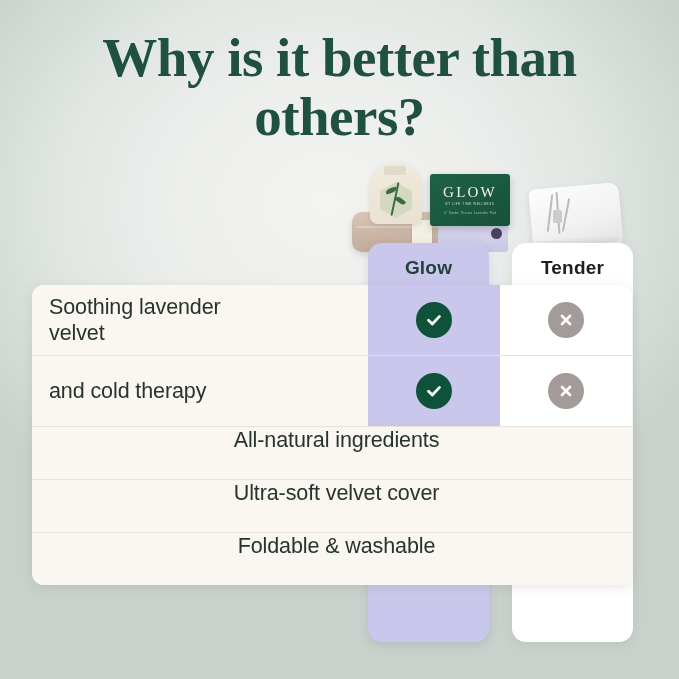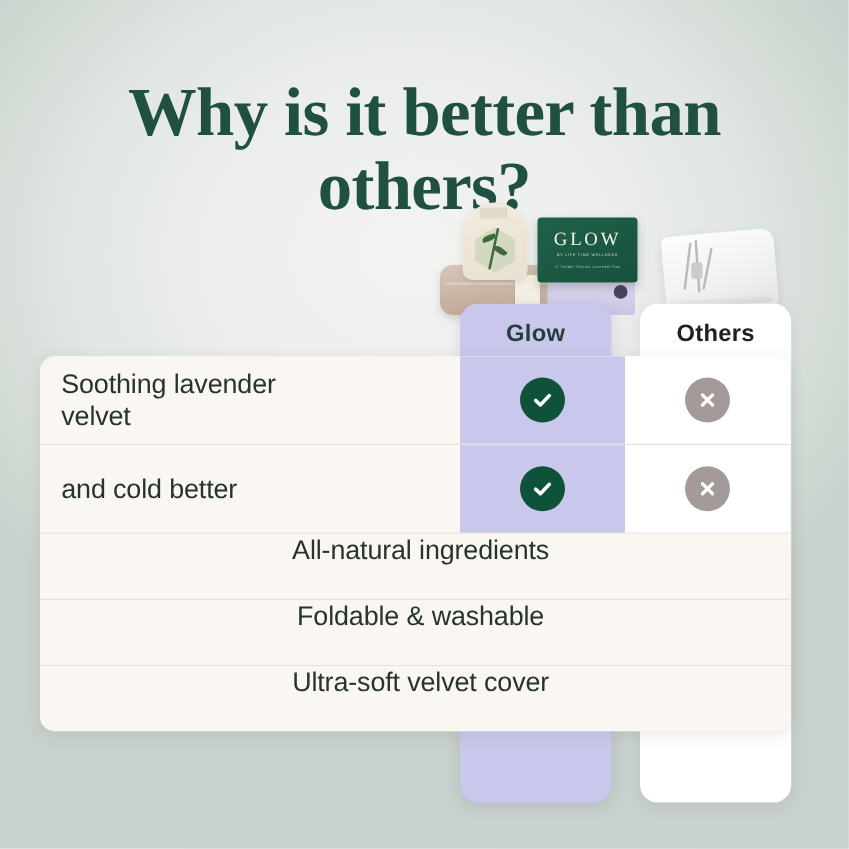--- a/index.html
+++ b/index.html
@@ -38,21 +38,20 @@
     width: 679px;
     text-align: center;
     font-family: "Liberation Serif", "DejaVu Serif", serif;
     font-weight: 700;
     font-size: 55px;
     line-height: 1.08;
     letter-spacing: -0.5px;
     color: #1f5041;
     padding: 0 40px;
     box-sizing: border-box;
-    margin-top: 32px;
   }
   .headline .l2 { display: block; }
 
   
   .photos {
     position: absolute;
     left: 0;
     top: 160px;
     width: 679px;
     height: 105px;
@@ -363,21 +362,21 @@
       <div class="cord c3"></div>
       <div class="plug"></div>
     </div>
 
   </div>
 
   <div class="col col-glow">
     <div class="col-head">Glow</div>
   </div>
   <div class="col col-others">
-    <div class="col-head">Others</div>
+    <div class="col-head">Tender</div>
   </div>
 
   <div class="table">
 
     <div class="row tall">
       <div class="feature">
         <span class="fl">Soothing lavender</span>
         <span class="fl">velvet</span>
       </div>
       <div class="mark-cell glow">
@@ -392,21 +391,21 @@
         <div class="badge no">
           <svg width="18" height="18" viewBox="0 0 18 18" aria-hidden="true">
               <path d="M5 5 L13 13 M13 5 L5 13" fill="none" stroke="#ffffff" stroke-width="2.6" stroke-linecap="round"></path>
             </svg>
         </div>
       </div>
     </div>
 
     <div class="row tall">
       <div class="feature">
-        <span class="fl">and cold better</span>
+        <span class="fl">and cold therapy</span>
       </div>
       <div class="mark-cell glow">
         <div class="badge yes">
           <svg width="20" height="20" viewBox="0 0 20 20" aria-hidden="true">
               <path d="M4.5 10.3 L8.3 14 L15.5 6.4" fill="none" stroke="#ffffff" stroke-width="2.8" stroke-linecap="round" stroke-linejoin="round"></path>
             </svg>
         </div>
       </div>
       <div class="mark-cell spacer"></div>
       <div class="mark-cell others">
@@ -434,42 +433,42 @@
         <div class="badge no">
           <svg width="18" height="18" viewBox="0 0 18 18" aria-hidden="true">
               <path d="M5 5 L13 13 M13 5 L5 13" fill="none" stroke="#ffffff" stroke-width="2.6" stroke-linecap="round"></path>
             </svg>
         </div>
       </div>
     </div>
 
     <div class="row short">
       <div class="feature">
-        <span class="fl">Foldable &amp; washable</span>
+        <span class="fl">Ultra-soft velvet cover</span>
       </div>
       <div class="mark-cell glow">
         <div class="badge yes">
           <svg width="20" height="20" viewBox="0 0 20 20" aria-hidden="true">
               <path d="M4.5 10.3 L8.3 14 L15.5 6.4" fill="none" stroke="#ffffff" stroke-width="2.8" stroke-linecap="round" stroke-linejoin="round"></path>
             </svg>
         </div>
       </div>
       <div class="mark-cell spacer"></div>
       <div class="mark-cell others">
         <div class="badge no">
           <svg width="18" height="18" viewBox="0 0 18 18" aria-hidden="true">
               <path d="M5 5 L13 13 M13 5 L5 13" fill="none" stroke="#ffffff" stroke-width="2.6" stroke-linecap="round"></path>
             </svg>
         </div>
       </div>
     </div>
 
     <div class="row short">
       <div class="feature">
-        <span class="fl">Ultra-soft velvet cover</span>
+        <span class="fl">Foldable &amp; washable</span>
       </div>
       <div class="mark-cell glow">
         <div class="badge yes">
           <svg width="20" height="20" viewBox="0 0 20 20" aria-hidden="true">
               <path d="M4.5 10.3 L8.3 14 L15.5 6.4" fill="none" stroke="#ffffff" stroke-width="2.8" stroke-linecap="round" stroke-linejoin="round"></path>
             </svg>
         </div>
       </div>
       <div class="mark-cell spacer"></div>
       <div class="mark-cell others">

